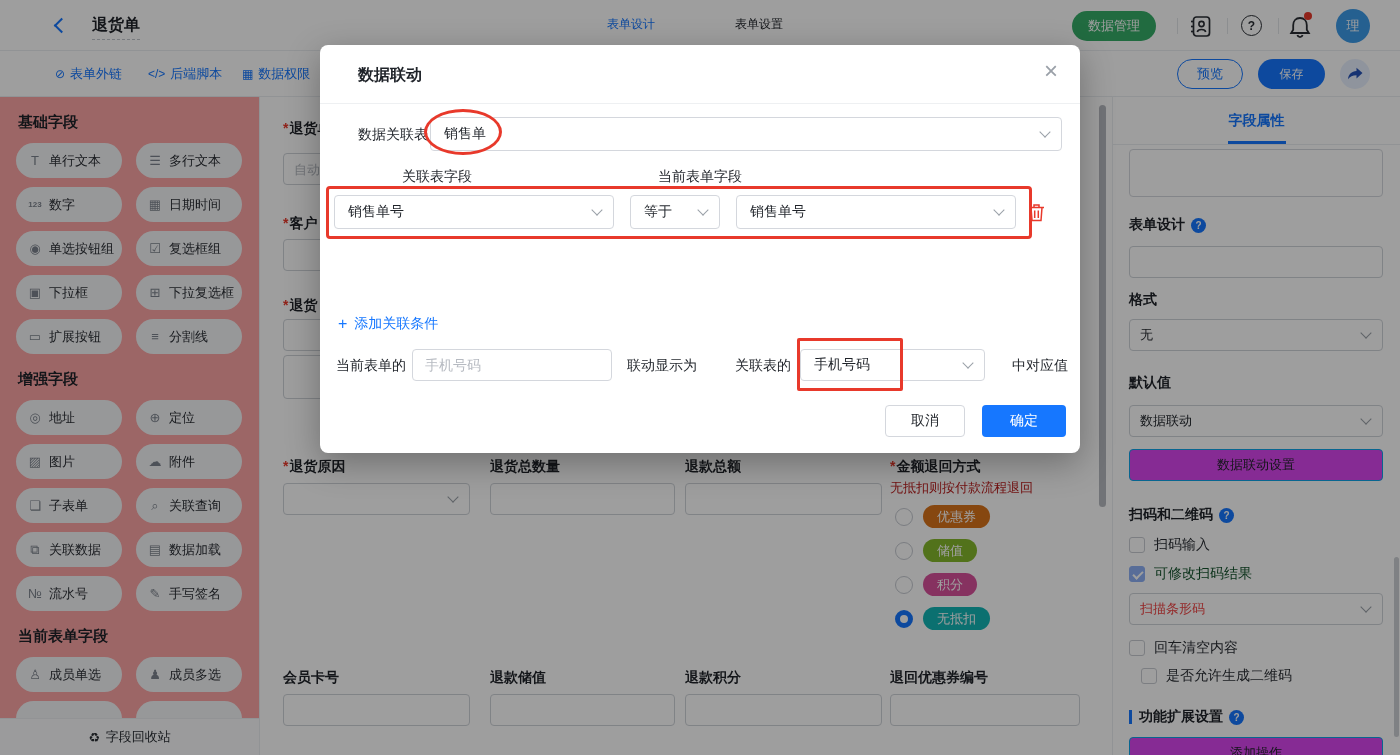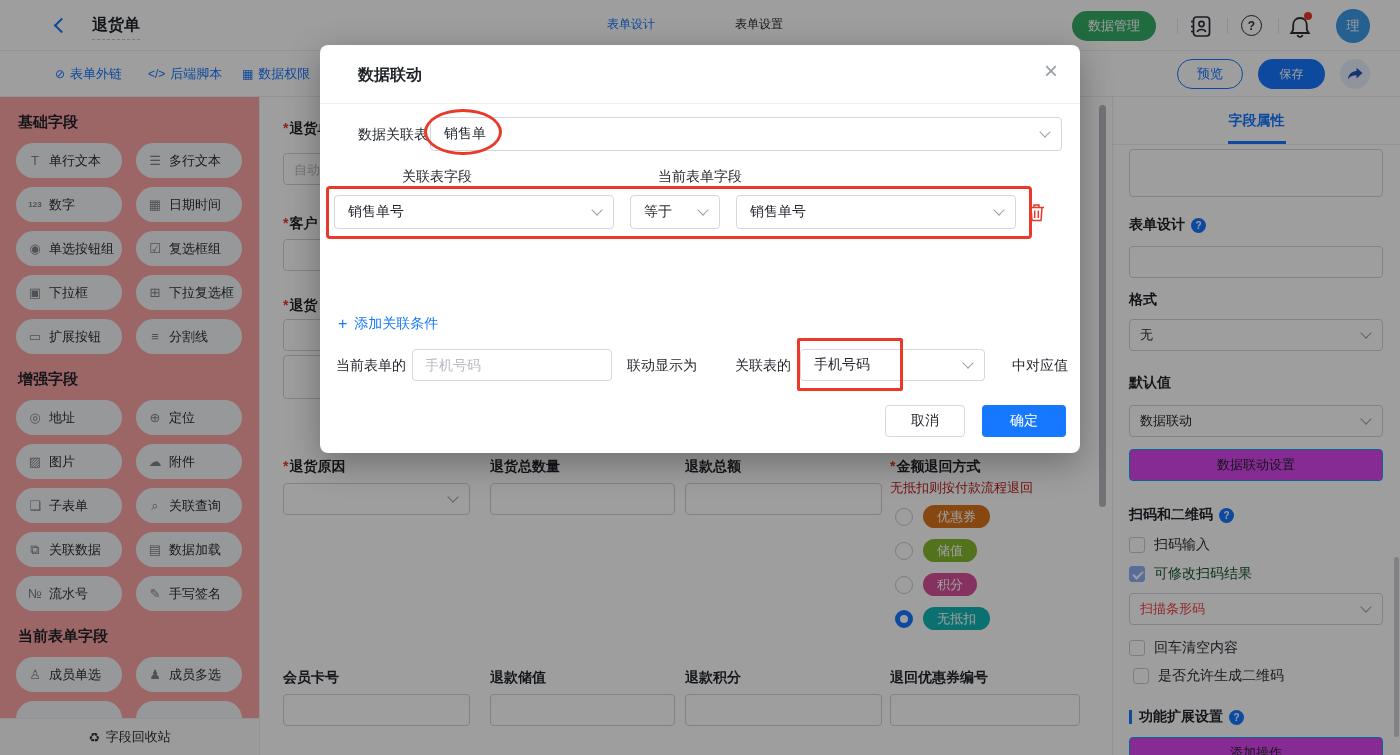--- a/index.html
+++ b/index.html
@@ -336,21 +336,21 @@
         <span class="dis-label">可修改扫码结果</span>
     </div>
     <div class="sel disabled" style="left:16px;top:496px;width:254px">
       <span>扫描条形码</span>
         <i class="chev"></i>
     </div>
     <div class="cb-row" style="left:16px;top:542px">
       <span class="cb"></span>
         <span>回车清空内容</span>
     </div>
-    <div class="cb-row" style="left:20px;top:570px">
+    <div class="cb-row" style="left:28px;top:570px">
       <span class="cb"></span>
         <span>是否允许生成二维码</span>
     </div>
     <div class="pabs plabel" style="left:16px;top:611px">
       <span class="ext-bar"></span>
       <span>功能扩展设置</span>
         <span class="qb">?</span>
     </div>
     <div class="pbtn pabs" style="left:16px;top:640px;width:254px;height:32px">添加操作</div>
     <div class="pscroll"></div>

